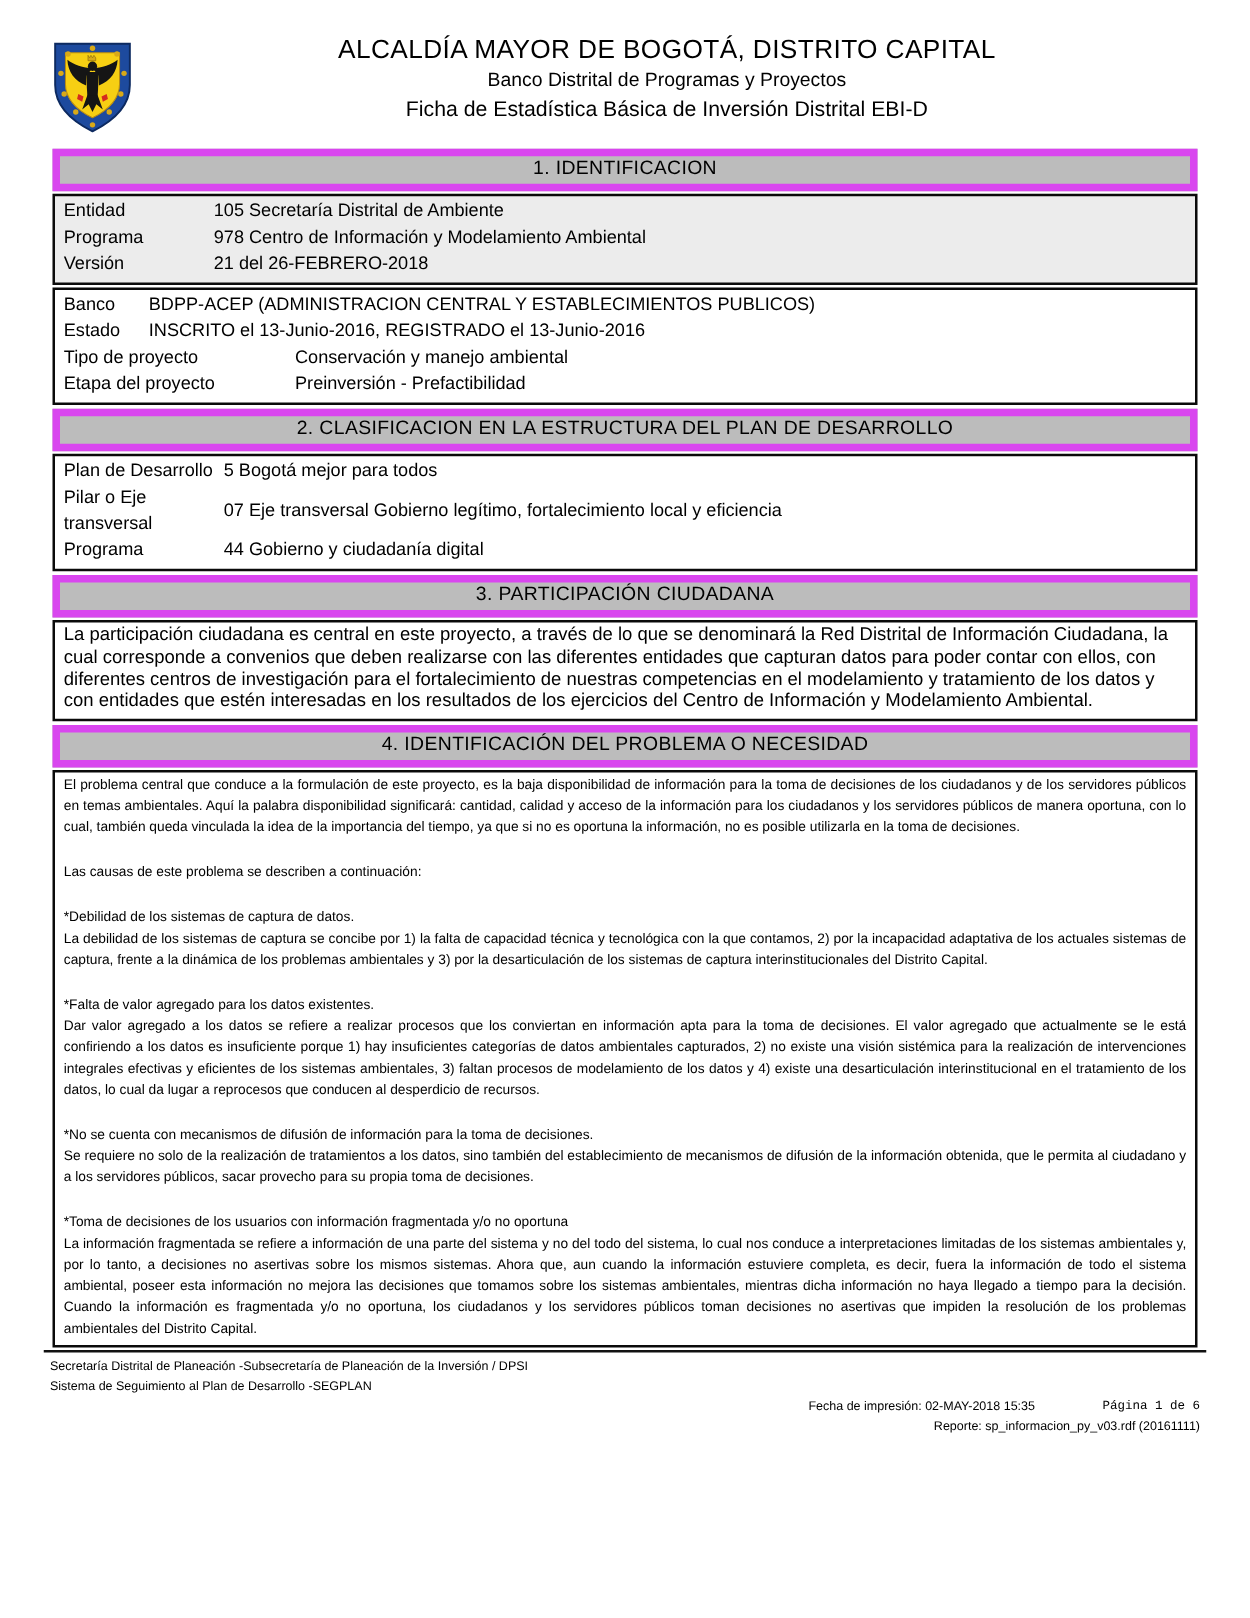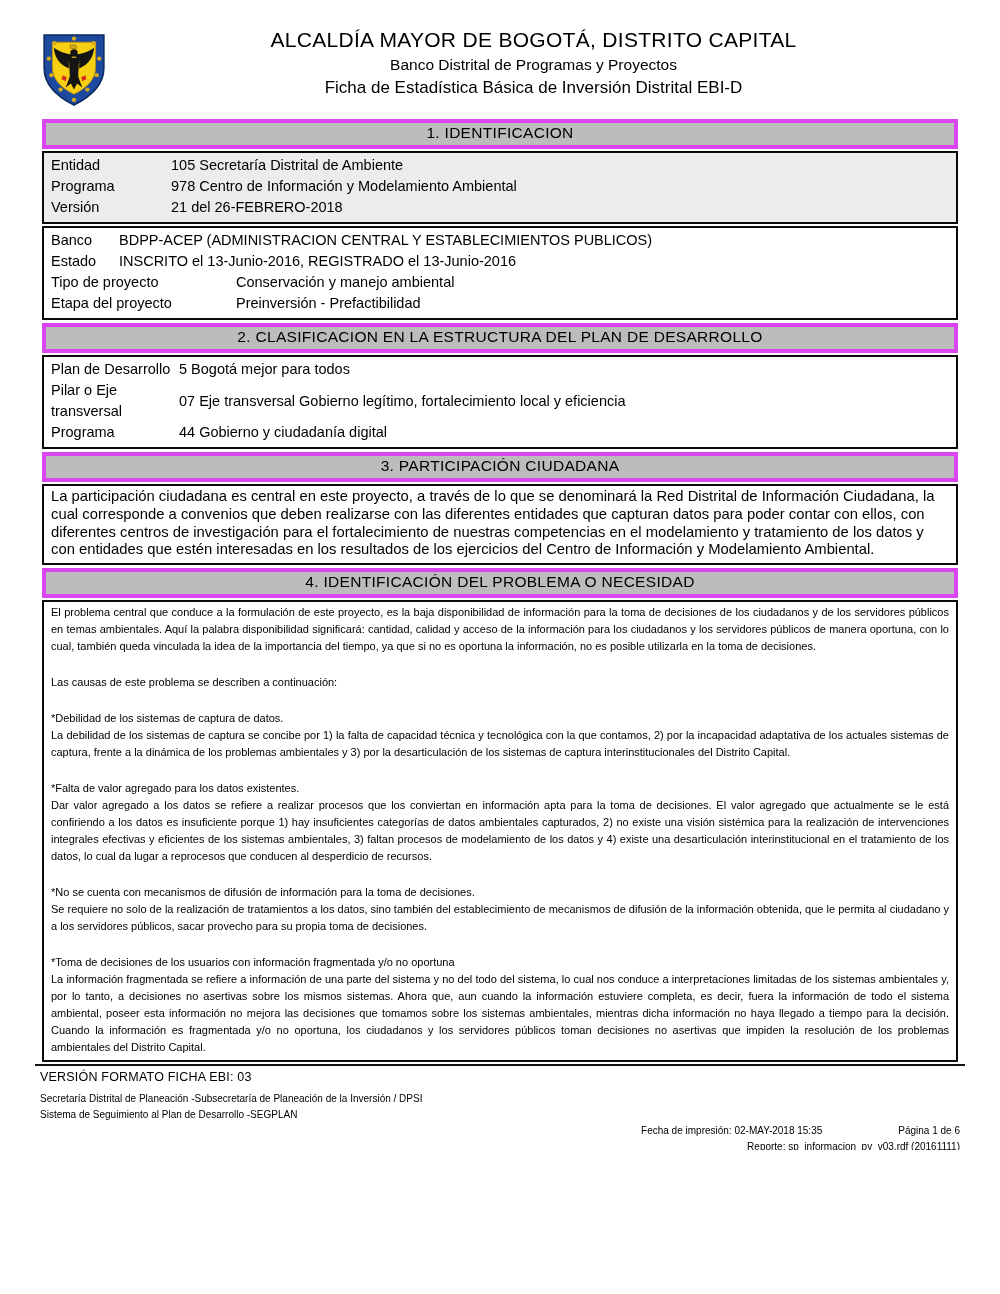--- a/index.html
+++ b/index.html
@@ -16,21 +16,21 @@
   .logo { position:absolute; left:40px; top:29px; width:68px; height:82px; }
   .titles { margin:0 45px 0 112px; text-align:center; }
   .t1 { font-size:21px; letter-spacing:.3px; line-height:26px; }
   .t2 { font-size:15.5px; line-height:20px; margin-top:2px; }
   .t3 { font-size:17px; line-height:22px; margin-top:2px; }
   
   .sections { margin:4px 42px 0 42px; }
   .sec-header {
     margin-top:3px;
     background:#bcbcbc;
-    border:4px solid #d946ef;
+    border:6px solid #d946ef;
     text-align:center;
     font-size:15.5px;
     letter-spacing:.3px;
     padding:1px 0 3px 0;
   }
   .sec-body {
     margin-top:2px;
     border:2px solid #0a0a0a;
     background:#ffffff;
     padding:2px 7px 4px 7px;
@@ -46,21 +46,21 @@
   .para { margin:0; line-height:17.8px; font-size:14.8px; }
   .sec4-body p { margin:0; font-size:11px; line-height:17px; text-align:justify; }
   .sec4-body p.gap { margin-top:19px; }
   
   .page-rule { height:2px; background:#111; margin:2px 35px 0 35px; }
   .footer { margin:4px 40px 0 40px; }
   .f-version { font-size:12.5px; margin-bottom:7px; letter-spacing:.2px; }
   .f-cols { display:flex; justify-content:space-between; font-size:10px; line-height:16px; color:#000;flex-direction:column; }
   .f-right { text-align:right; }
   .f-line1 { display:flex; justify-content:flex-end; }
-  .f-pagina { margin-left:76px; }
+  .f-pagina { margin-left:54px;font-family:Liberation Mono, monospace; }
 </style>
 </head>
 <body>
 
 <div class="page">
 
   <div class="doc-header">
     <svg class="logo" viewBox="0 0 66 78" xmlns="http://www.w3.org/2000/svg">
       <path d="M4 5 H62 V37 C62 53 51 64 33 73 C15 64 4 53 4 37 Z" fill="#1d4a9e" stroke="#0d2a60" stroke-width="1.5"></path>
       <path d="M12 12 H54 V36 C54 48 46 56 33 62.5 C20 56 12 48 12 36 Z" fill="#f7cf13" stroke="#b98c12" stroke-width="0.8"></path>
@@ -166,21 +166,20 @@
       <p>Dar valor agregado a los datos se refiere a realizar procesos que los conviertan en información apta para la toma de decisiones. El valor agregado que actualmente se le está confiriendo a los datos es insuficiente porque 1) hay insuficientes categorías de datos ambientales capturados, 2) no existe una visión sistémica para la realización de intervenciones integrales efectivas y eficientes de los sistemas ambientales, 3) faltan procesos de modelamiento de los datos y 4) existe una desarticulación interinstitucional en el tratamiento de los datos, lo cual da lugar a reprocesos que conducen al desperdicio de recursos.</p>
       <p class="gap">*No se cuenta con mecanismos de difusión de información para la toma de decisiones.</p>
       <p>Se requiere no solo de la realización de tratamientos a los datos, sino también del establecimiento de mecanismos de difusión de la información obtenida, que le permita al ciudadano y a los servidores públicos, sacar provecho para su propia toma de decisiones.</p>
       <p class="gap">*Toma de decisiones de los usuarios con información fragmentada y/o no oportuna</p>
       <p>La información fragmentada se refiere a información de una parte del sistema y no del todo del sistema, lo cual nos conduce a interpretaciones limitadas de los sistemas ambientales y, por lo tanto, a decisiones no asertivas sobre los mismos sistemas. Ahora que, aun cuando la información estuviere completa, es decir, fuera la información de todo el sistema ambiental, poseer esta información no mejora las decisiones que tomamos sobre los sistemas ambientales, mientras dicha información no haya llegado a tiempo para la decisión. Cuando la información es fragmentada y/o no oportuna, los ciudadanos y los servidores públicos toman decisiones no asertivas que impiden la resolución de los problemas ambientales del Distrito Capital.</p>
     </div>
   </div>
 
   <div class="page-rule"></div>
   <div class="footer">
-    <div class="f-version">VERSIÓN FORMATO FICHA EBI: 03</div>
     <div class="f-cols">
       <div class="f-left">
         <div>Secretaría Distrital de Planeación -Subsecretaría de Planeación de la Inversión / DPSI</div>
         <div>Sistema de Seguimiento al Plan de Desarrollo -SEGPLAN</div>
       </div>
       <div class="f-right">
         <div class="f-line1">
           <span>Fecha de impresión: 02-MAY-2018 15:35</span>
           <span class="f-pagina">Página  1 de 6</span>
         </div>

